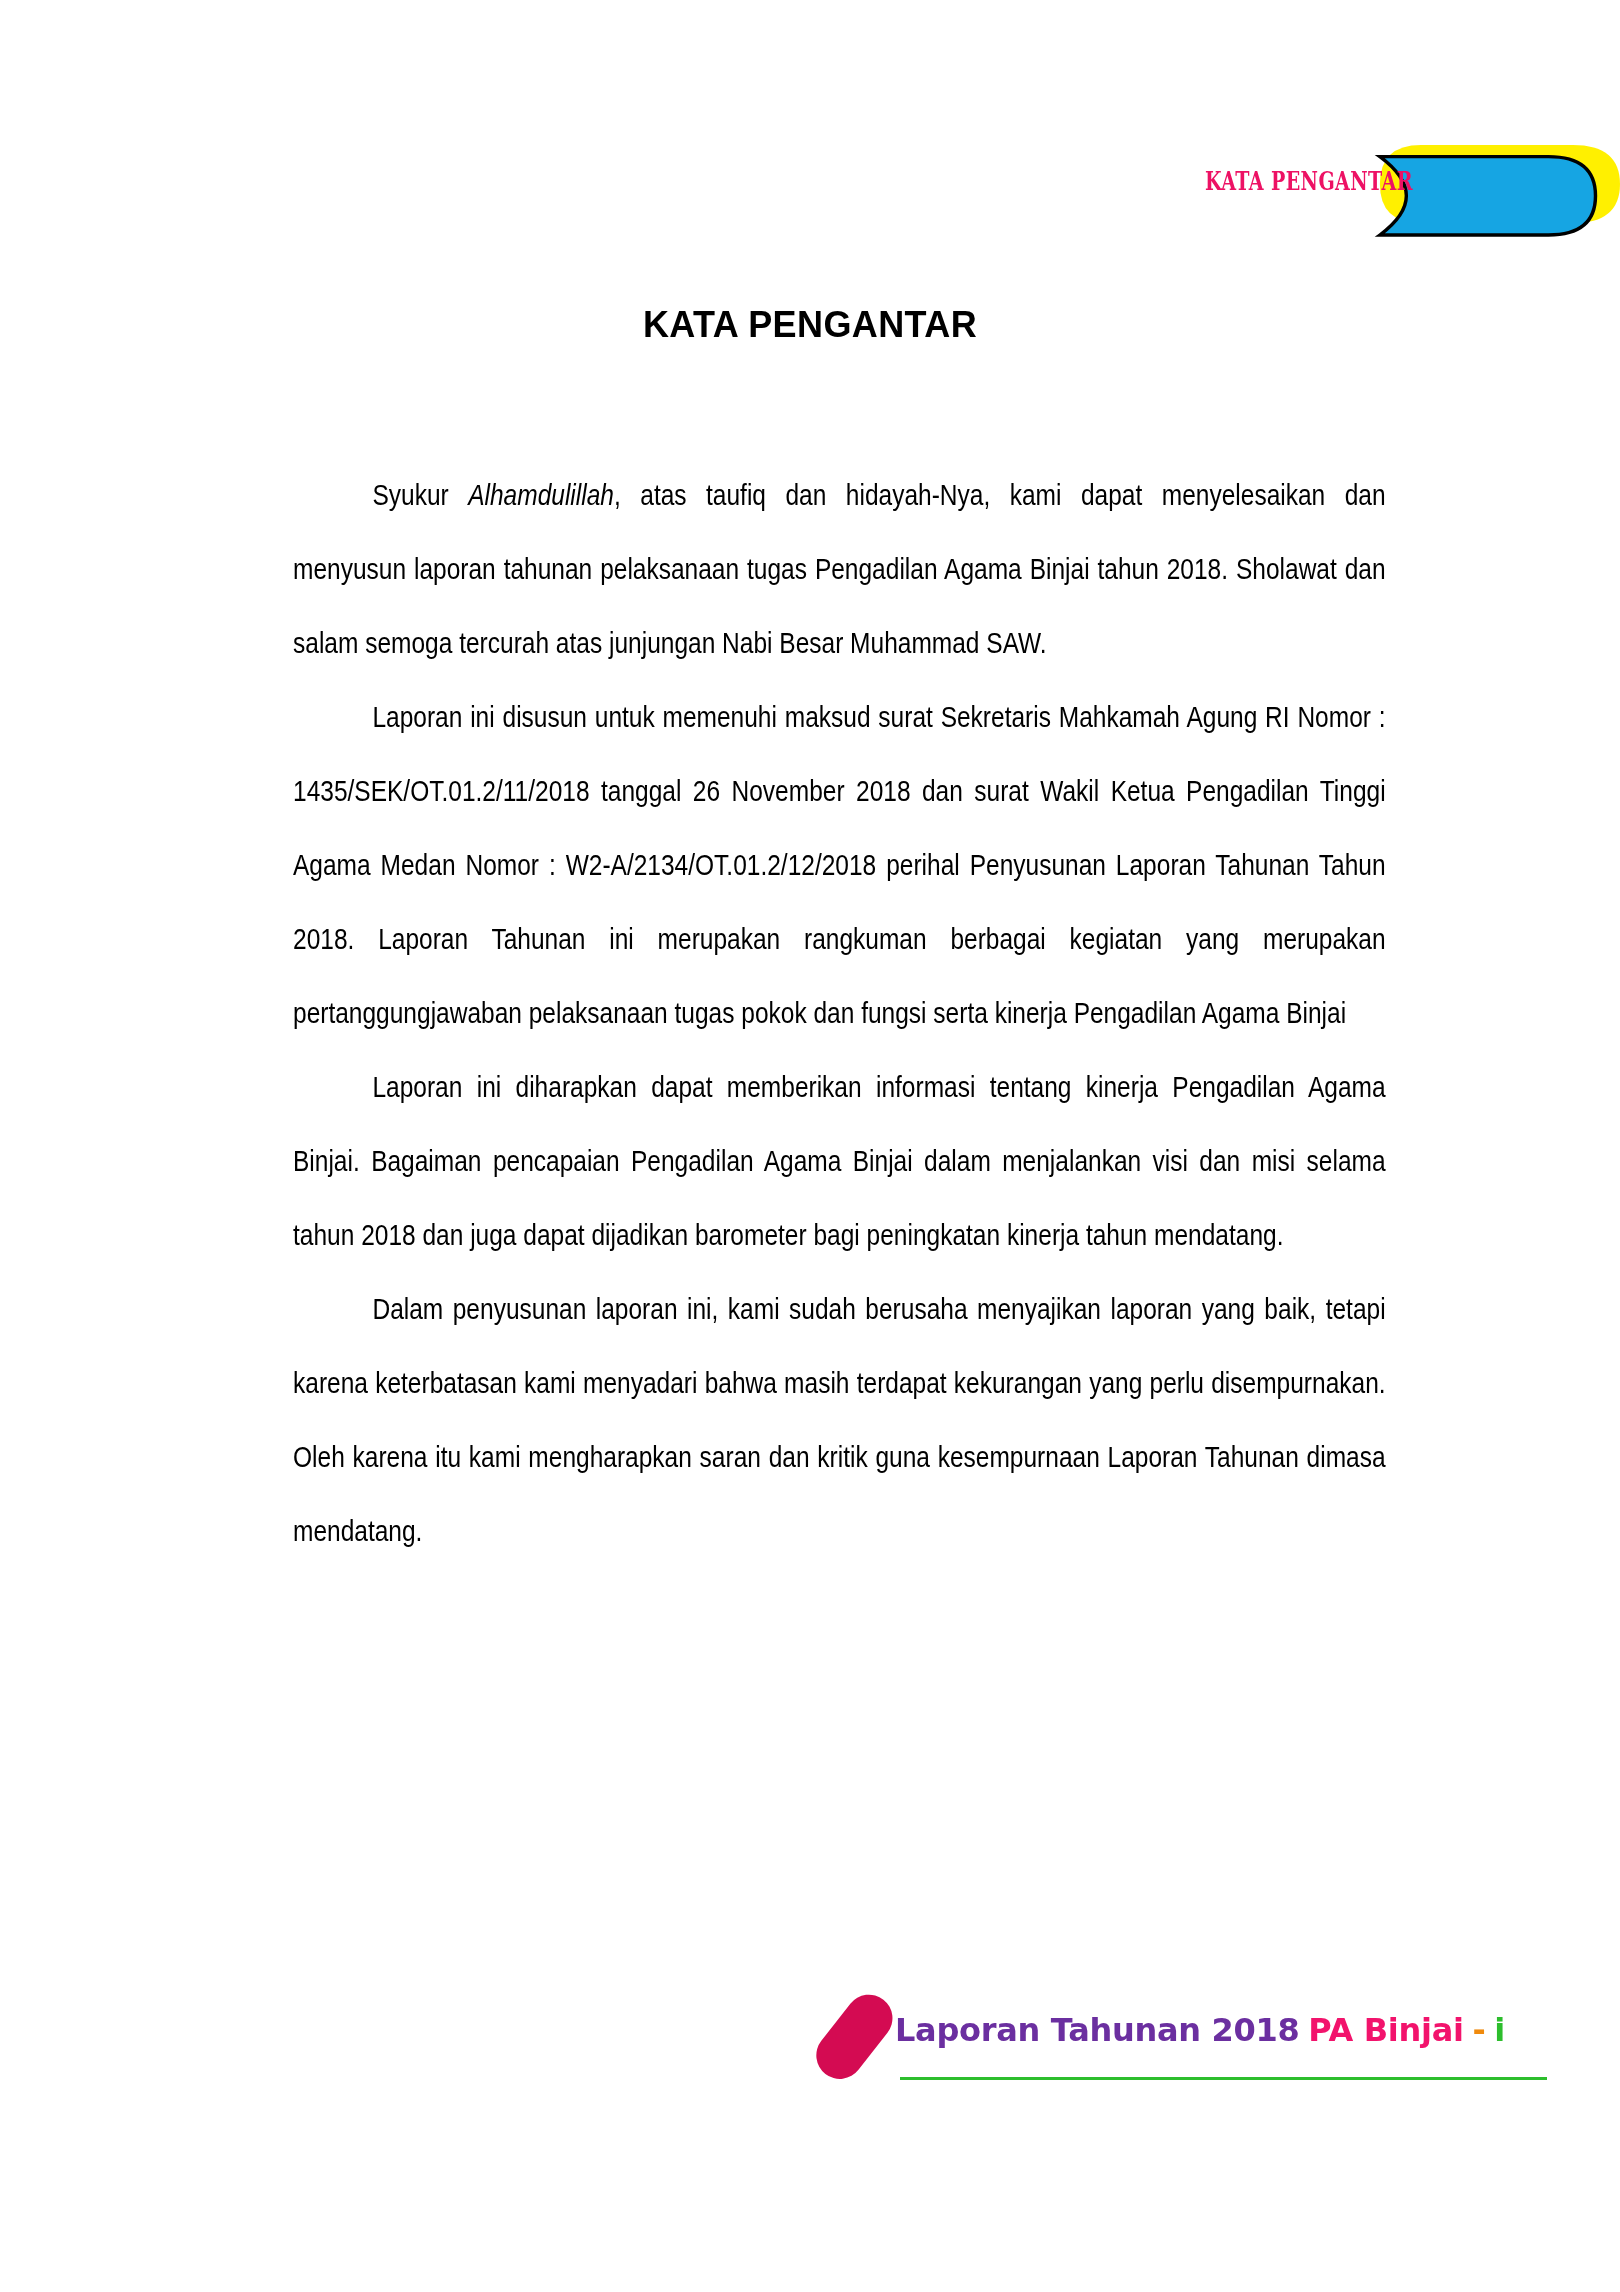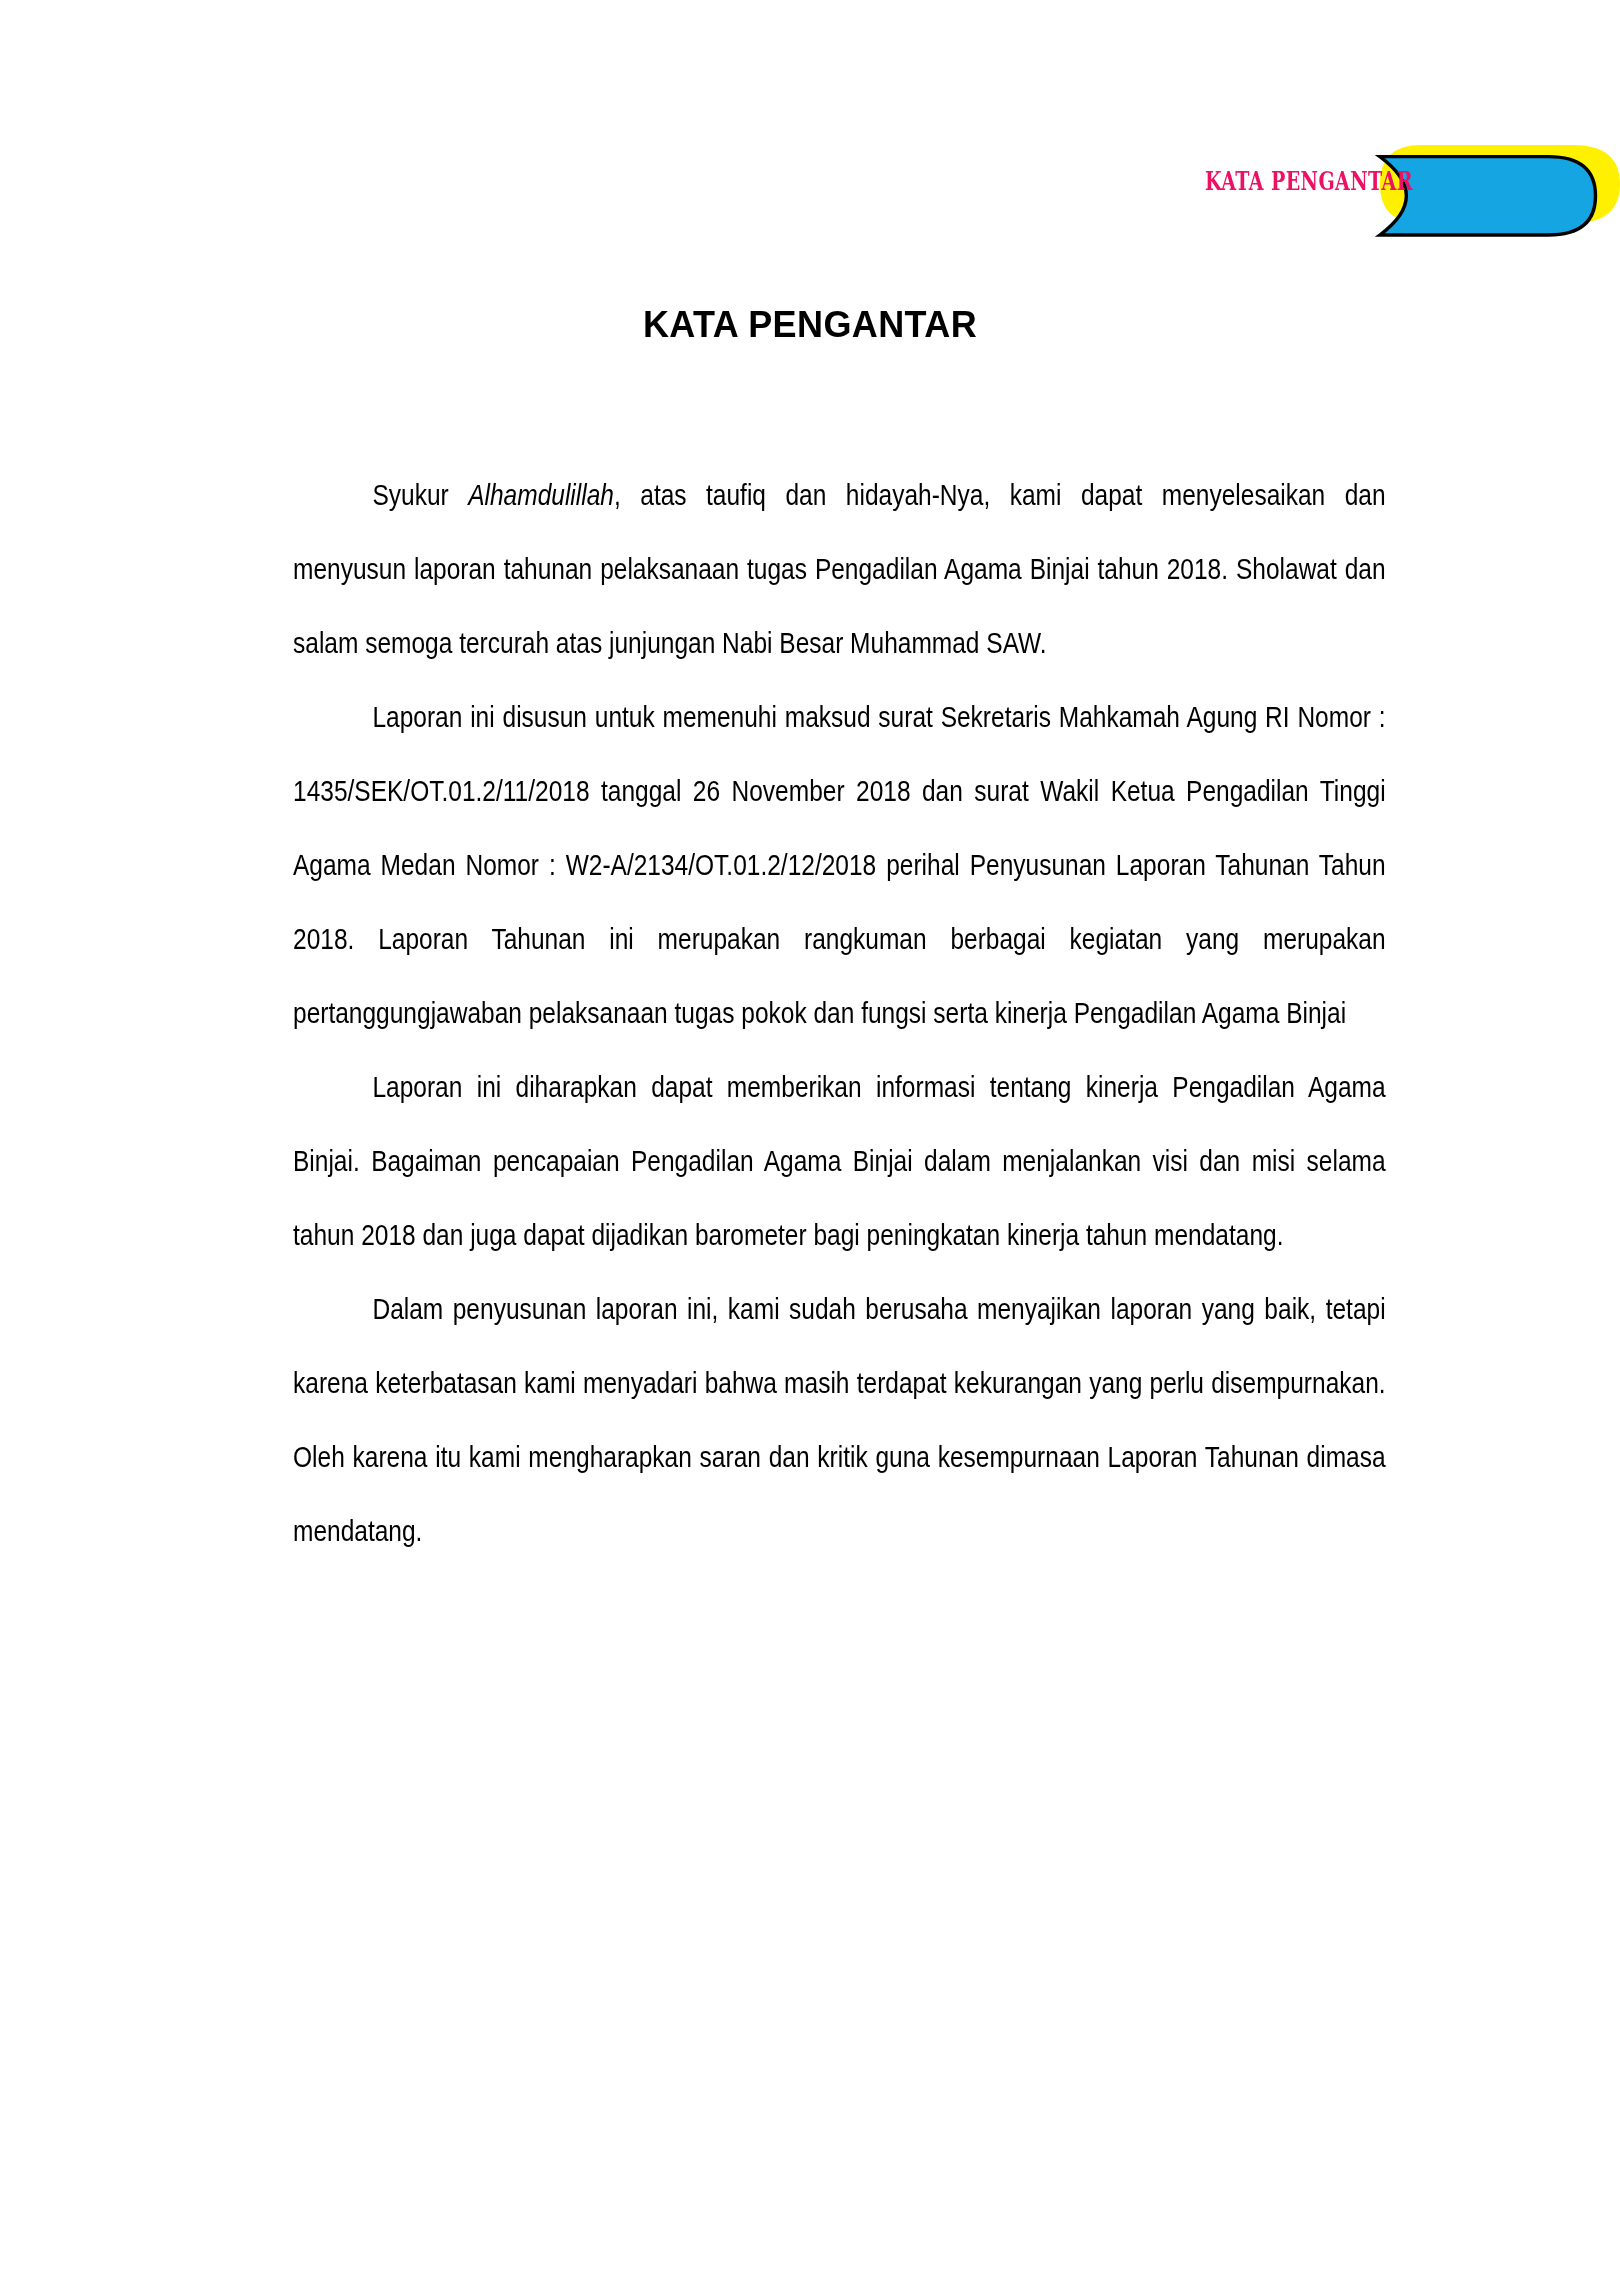--- a/index.html
+++ b/index.html
@@ -132,15 +132,26 @@
 
   <div class="doc-title">KATA PENGANTAR</div>
 
   <div class="body-area">
     <p class="para"><span>Syukur </span><i>Alhamdulillah</i><span>, atas taufiq dan hidayah-Nya, kami dapat menyelesaikan dan menyusun laporan tahunan pelaksanaan tugas Pengadilan Agama Binjai tahun 2018. Sholawat dan salam semoga tercurah atas junjungan Nabi Besar Muhammad SAW.</span></p>
     <p class="para"><span>Laporan ini disusun untuk memenuhi maksud surat Sekretaris Mahkamah Agung RI Nomor : 1435/SEK/OT.01.2/11/2018 tanggal 26 November 2018 dan surat Wakil Ketua Pengadilan Tinggi Agama Medan Nomor : W2-A/2134/OT.01.2/12/2018 perihal Penyusunan Laporan Tahunan Tahun 2018. Laporan Tahunan ini merupakan rangkuman berbagai kegiatan yang merupakan pertanggungjawaban pelaksanaan tugas pokok dan fungsi serta kinerja Pengadilan Agama Binjai</span></p>
     <p class="para"><span> Laporan ini diharapkan dapat memberikan informasi tentang kinerja Pengadilan Agama Binjai. Bagaiman pencapaian Pengadilan Agama Binjai dalam menjalankan visi dan misi selama tahun 2018 dan juga dapat dijadikan barometer bagi peningkatan kinerja tahun mendatang.</span></p>
     <p class="para"><span>Dalam penyusunan laporan ini, kami sudah berusaha menyajikan laporan yang baik, tetapi karena keterbatasan kami menyadari bahwa masih terdapat kekurangan yang perlu disempurnakan. Oleh karena itu kami mengharapkan saran dan kritik guna kesempurnaan Laporan Tahunan dimasa mendatang.</span></p>
   </div>
 
+  <div class="footer">
+    <svg class="footer-pill" width="118" height="108" viewBox="0 0 120 110" xmlns="http://www.w3.org/2000/svg">
+      <g transform="rotate(38 60 55)">
+        <rect x="36" y="8" width="48" height="96" rx="24" ry="24" fill="#D40B52"></rect>
+      </g>
+    </svg>
+    <div class="footer-rule"></div>
+    <div class="footer-text">
+      <span class="ft-purple">Laporan Tahunan 2018</span><span class="ft-space"></span><span class="ft-pink">PA Binjai</span><span class="ft-space"></span><span class="ft-orange">-</span><span class="ft-space"></span><span class="ft-green">i</span>
+    </div>
+  </div>
 
 </div>
 
 
 </body></html>

